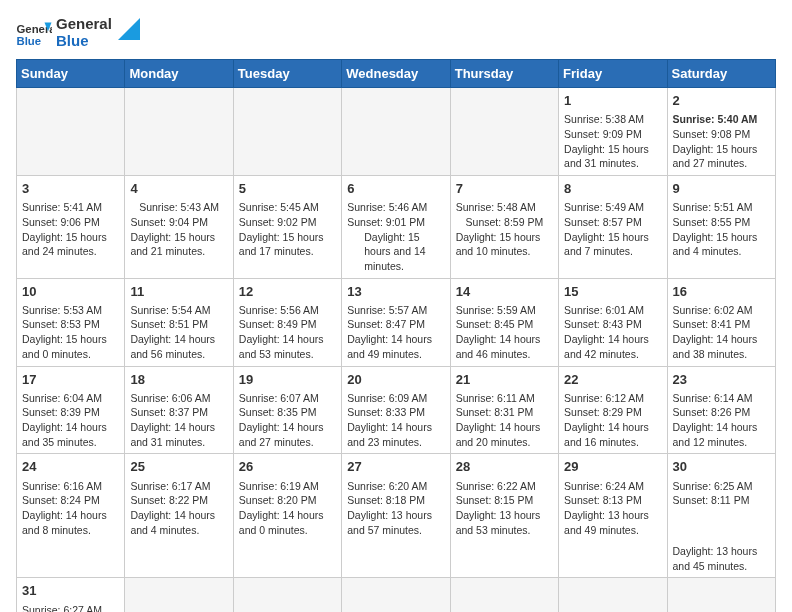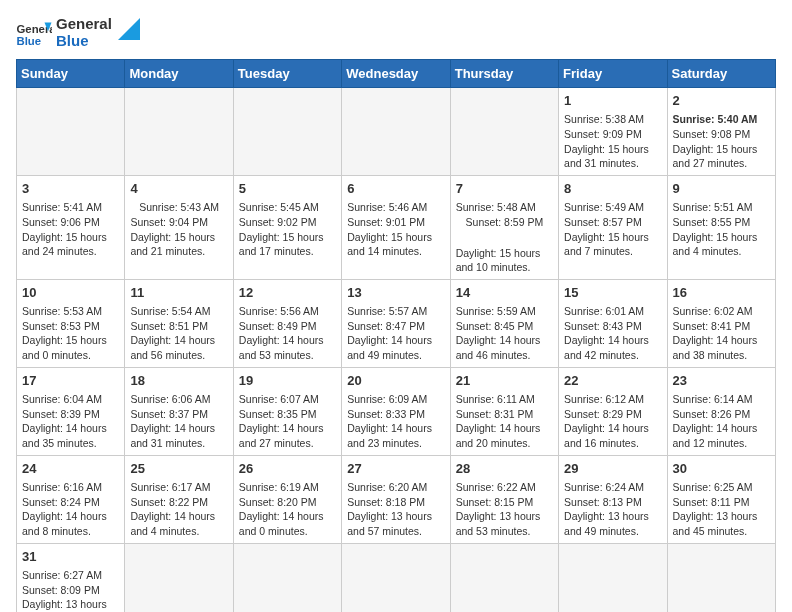--- a/index.html
+++ b/index.html
@@ -147,27 +147,27 @@
         <td>
           <span class="day-number">5</span>
           <span style="display: block;">Sunrise: 5:45 AM</span>
           <span style="display: block;">Sunset: 9:02 PM</span>
           <span style="display: block;">Daylight: 15 hours and 17 minutes.</span>
         </td>
         <td>
           <span class="day-number">6</span>
           <span style="display: block;">Sunrise: 5:46 AM</span>
           <span style="display: block;">Sunset: 9:01 PM</span>
-          <span style="display: block;">Daylight: 15 hours and 14 minutes.</span>
+          <span style="display: block; margin-left: 17px;">Daylight: 15 hours and 14 minutes.</span>
         </td>
         <td>
           <span class="day-number">7</span>
           <span style="display: block;">Sunrise: 5:48 AM</span>
           <span style="display: block; text-align: center;">Sunset: 8:59 PM</span>
-          <span style="display: block; margin-top: 16px;">Daylight: 15 hours and 10 minutes.</span>
+          <span style="display: block;">Daylight: 15 hours and 10 minutes.</span>
         </td>
         <td>
           <span class="day-number">8</span>
           <span style="display: block;">Sunrise: 5:49 AM</span>
           <span style="display: block;">Sunset: 8:57 PM</span>
           <span style="display: block;">Daylight: 15 hours and 7 minutes.</span>
         </td>
         <td>
           <span class="day-number">9</span>
           <span style="display: block;">Sunrise: 5:51 AM</span>
@@ -297,21 +297,21 @@
         <td>
           <span class="day-number">29</span>
           <span style="display: block;">Sunrise: 6:24 AM</span>
           <span style="display: block;">Sunset: 8:13 PM</span>
           <span style="display: block;">Daylight: 13 hours and 49 minutes.</span>
         </td>
         <td>
           <span class="day-number">30</span>
           <span style="display: block;">Sunrise: 6:25 AM</span>
           <span style="display: block;">Sunset: 8:11 PM</span>
-          <span style="display: block;">Daylight: 13 hours and 45 minutes.</span>
+          <span style="display: block; margin-top: 36px;">Daylight: 13 hours and 45 minutes.</span>
         </td>
       </tr>
       <tr>
         <td>
           <span class="day-number">31</span>
           <span style="display: block;">Sunrise: 6:27 AM</span>
           <span style="display: block;">Sunset: 8:09 PM</span>
           <span style="display: block;">Daylight: 13 hours and 41 minutes.</span>
         </td>
         <td class="empty"></td>

